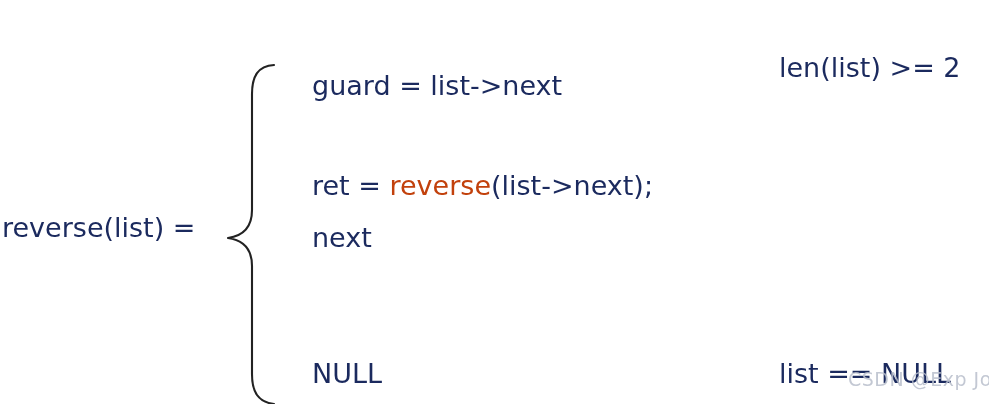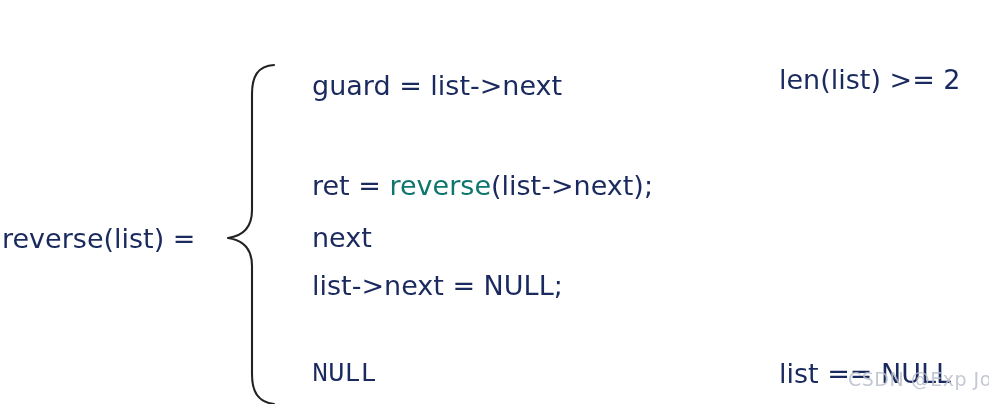--- a/index.html
+++ b/index.html
@@ -22,56 +22,54 @@
   .txt {
     position: absolute;
     color: #1b2a5e;
     font-size: 27px;
     line-height: 32px;
     white-space: pre;
     letter-spacing: 0px;
   }
   #lhs-label {
     left: 2px;
-    top: 223px;
+    top: 212px;
     font-size: 27px;
   }
   #brace {
     position: absolute;
     left: 216px;
     top: 62px;
     width: 70px;
     height: 345px;
   }
   #case-body-recursive {
     left: 312px;
     top: 4px;
   }
   #case-body-recursive .codeline {
     display: block;
     height: 36px;
     line-height: 36px;
     white-space: pre;
   }
   .kw-red {
-    color: #0f766e;
+    color: #c2410c;
   }
   #case-body-single {
     left: 312px;
     top: 222px;
   }
   #case-body-empty {
     left: 312px;
     top: 358px;
-    font-family: Liberation Mono, monospace;
   }
   #cond-recursive {
     left: 779px;
     top: 52px;
-    margin-top: 12px;
   }
   #cond-single {
     left: 779px;
     top: 222px;
   }
   #cond-empty {
     left: 779px;
     top: 358px;
   }
   #watermark {
@@ -102,21 +100,20 @@
                C 36 166, 26 174, 12 176
                C 26 178, 36 186, 36 204
                L 36 312
                C 36 330, 42 340, 58 342" fill="none" stroke="#222222" stroke-width="2.1" stroke-linecap="round" stroke-linejoin="round"></path>
     </svg>
   </div>
 
   <div class="txt" id="case-body-recursive">
     <span class="codeline"><span>guard = list-&gt;next</span></span>
     <span class="codeline"><span>ret = </span><span class="kw-red">reverse</span><span>(list-&gt;next);</span></span>
-    <span class="codeline"><span>list-&gt;next = NULL;</span></span>
   </div>
 
   <div class="txt" id="cond-recursive">len(list) &gt;= 2</div>
 
   <div class="txt" id="case-body-single">next</div>
 
 
   <div class="txt" id="case-body-empty">NULL</div>
 
   <div class="txt" id="cond-empty">list == NULL</div>

